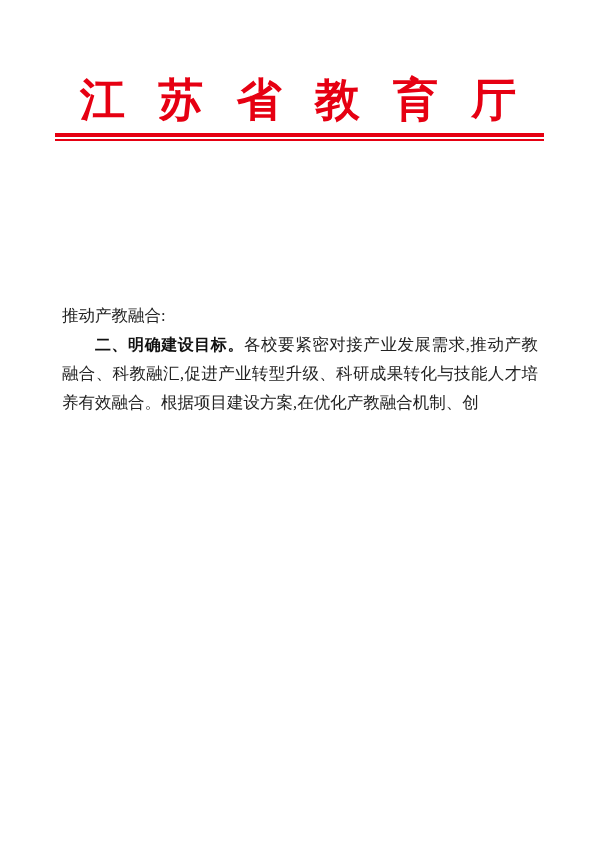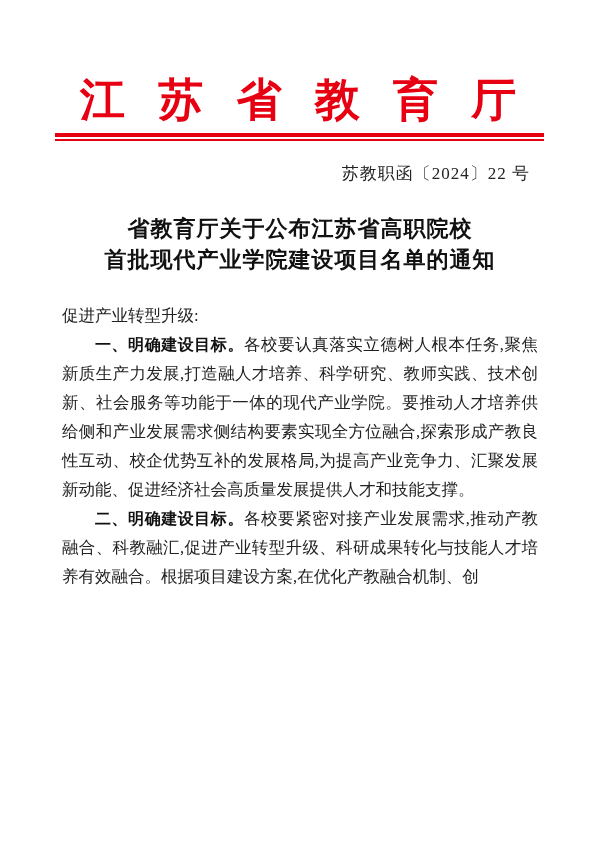--- a/index.html
+++ b/index.html
@@ -71,32 +71,26 @@
 <div class="page">
 
   <h1 class="agency-title">江 苏 省 教 育 厅</h1>
 
   <div class="header-divider">
     <div class="line-thick"></div>
     <div class="line-gap"></div>
     <div class="line-thin"></div>
   </div>
 
-  <div class="doc-number">苏教职函〔2024〕22 号</div>
 
-  <h2 class="doc-title">
-    <span>省教育厅关于公布江苏省高职院校</span><br>
-    <span>首批现代产业学院建设项目名单的通知</span>
-  </h2>
 
   <div class="doc-body">
-    <p class="salutation">促进产业转型升级:</p>
+    <p class="salutation">推动产教融合:</p>
 
 
-    <p class="para"><span class="para-lead">一、明确建设目标。</span><span>各校要认真落实立德树人根本任务,聚焦新质生产力发展,打造融人才培养、科学研究、教师实践、技术创新、社会服务等功能于一体的现代产业学院。要推动人才培养供给侧和产业发展需求侧结构要素实现全方位融合,探索形成产教良性互动、校企优势互补的发展格局,为提高产业竞争力、汇聚发展新动能、促进经济社会高质量发展提供人才和技能支撑。</span></p>
 
     <p class="para"><span class="para-lead">二、明确建设目标。</span><span>各校要紧密对接产业发展需求,推动产教融合、科教融汇,促进产业转型升级、科研成果转化与技能人才培养有效融合。根据项目建设方案,在优化产教融合机制、创</span></p>
   </div>
 
   <div class="footer-divider">
     <div class="line-thin"></div>
     <div class="line-gap"></div>
     <div class="line-thick"></div>
   </div>
 

